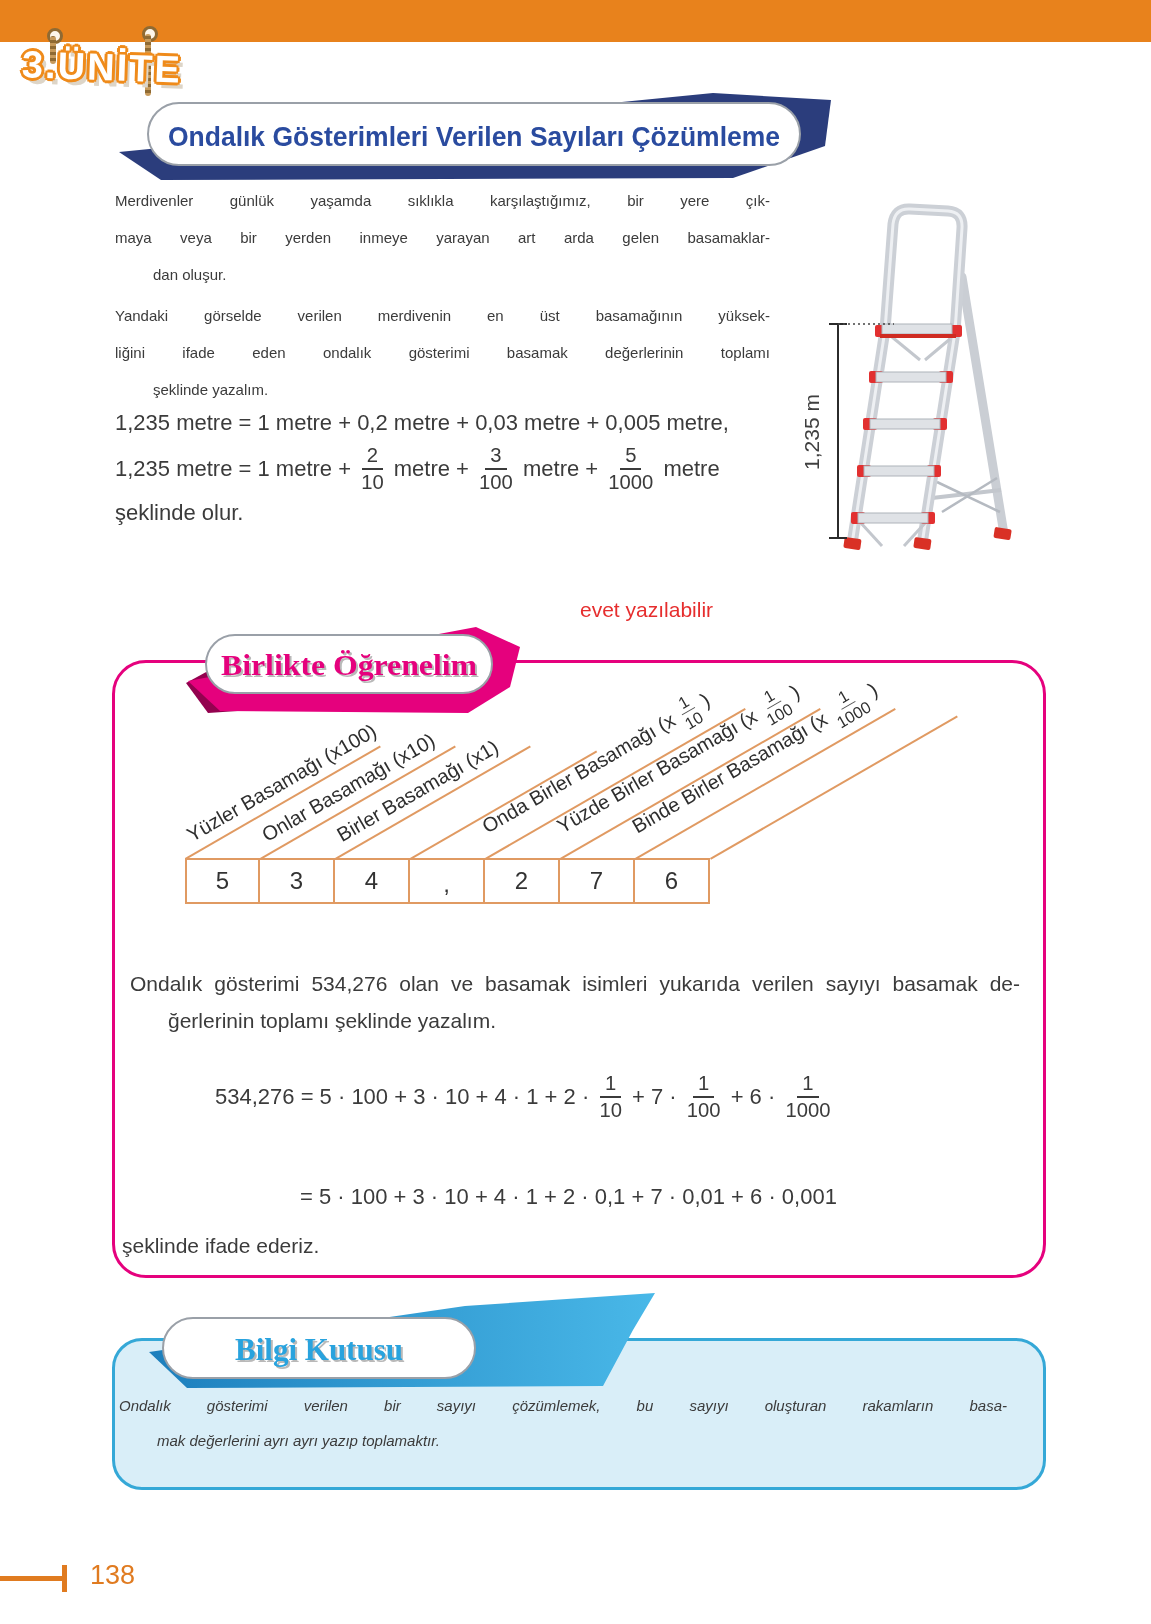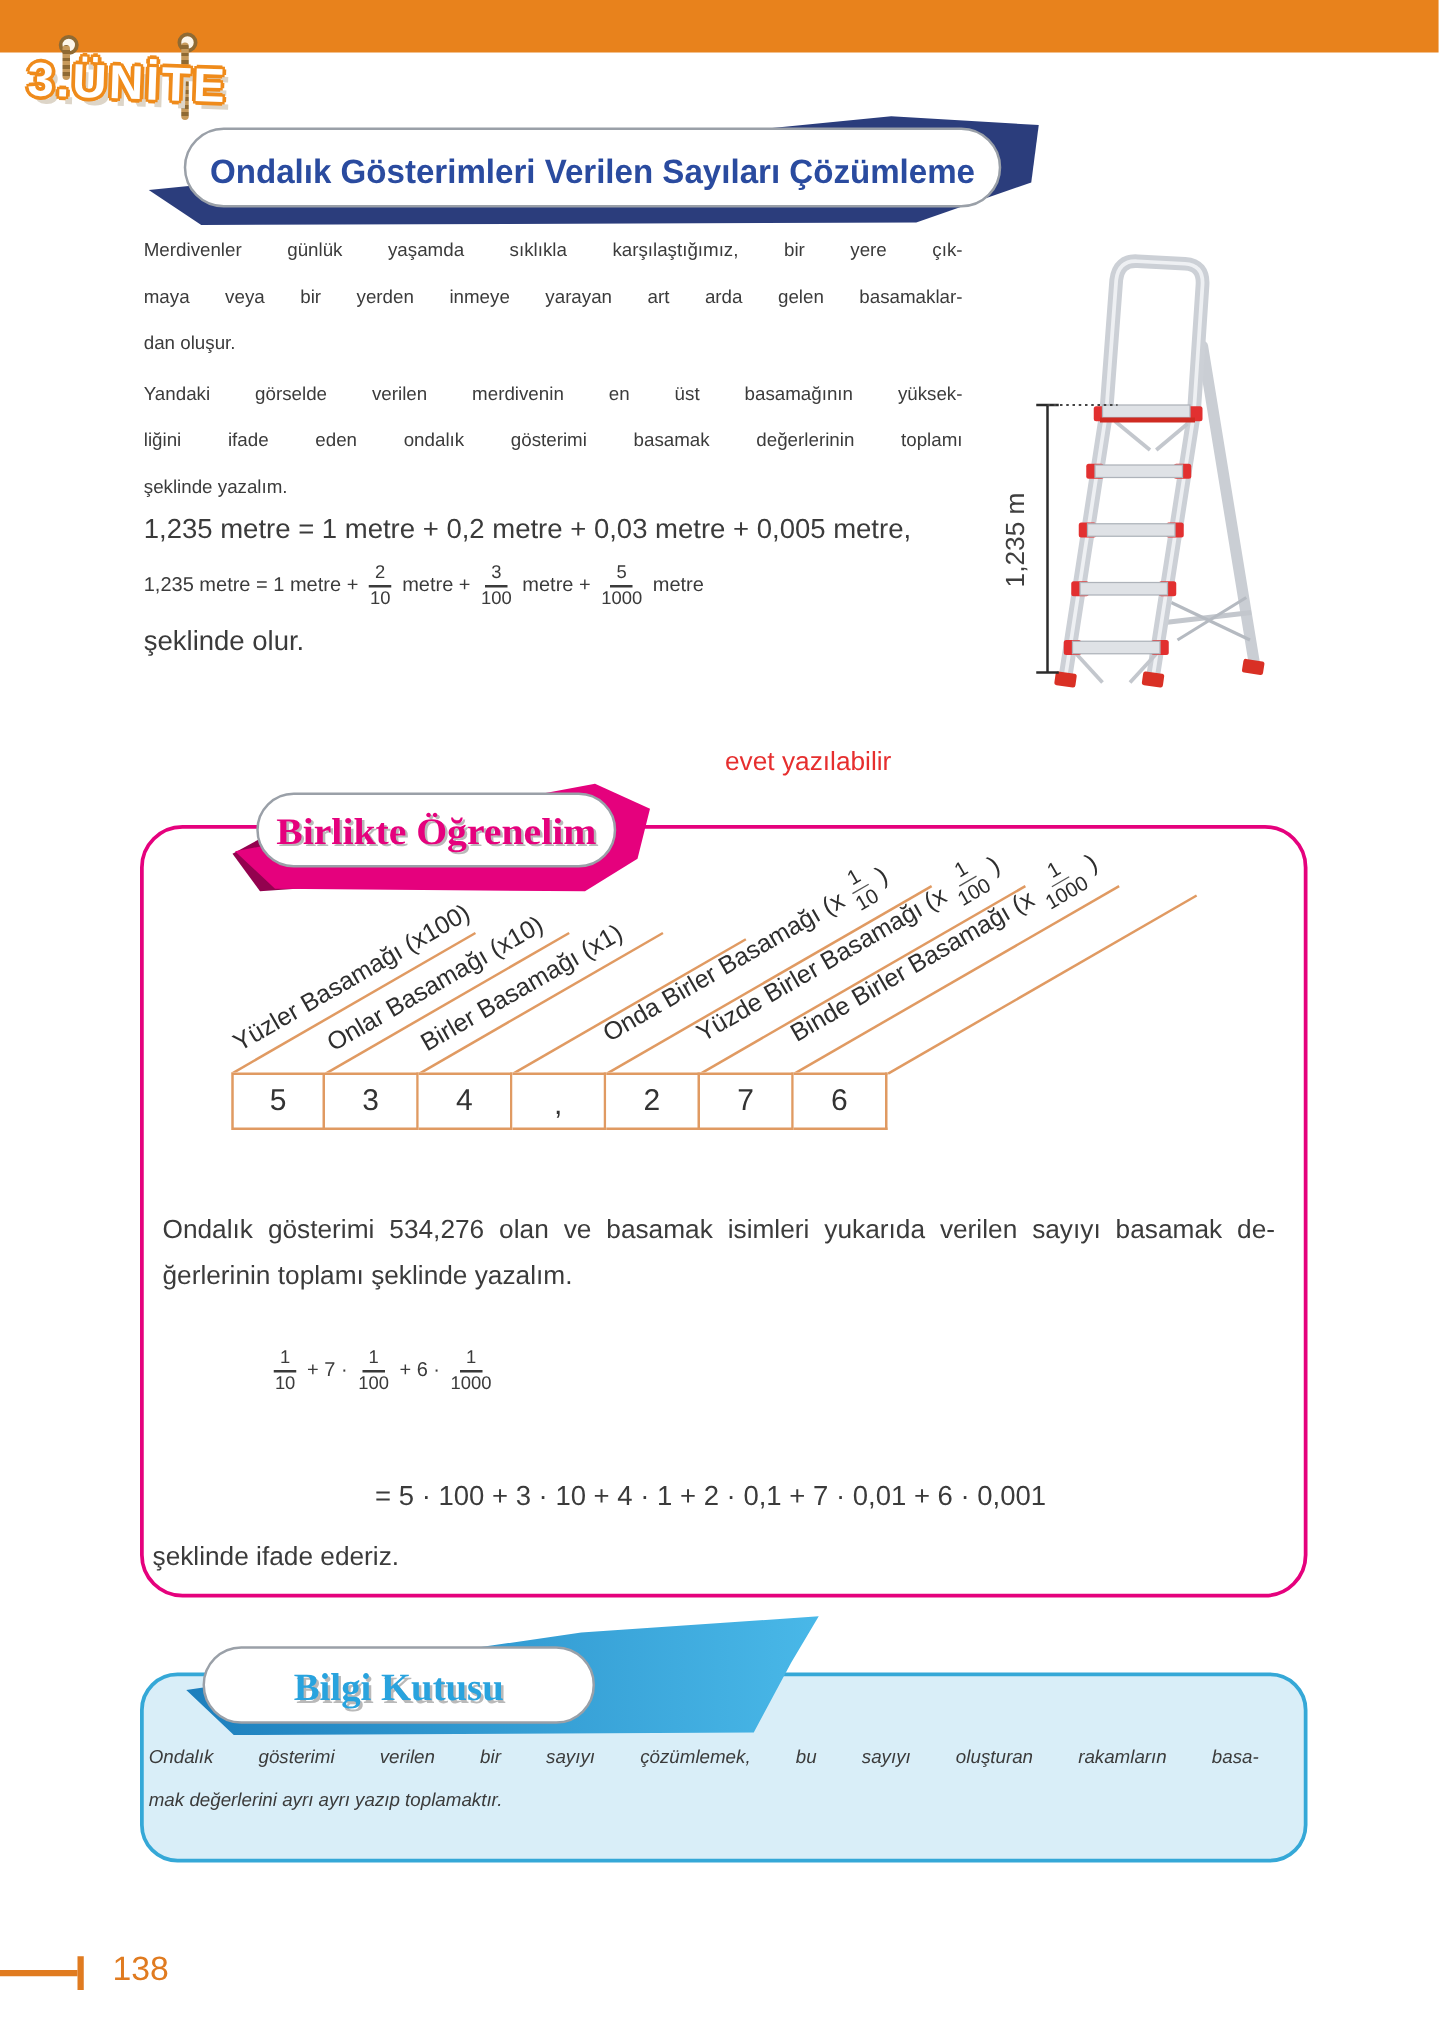--- a/index.html
+++ b/index.html
@@ -27,23 +27,23 @@
       -2px 2px 0 var(--badge_orange,#ef8b1b), -3px 0 0 var(--badge_orange,#ef8b1b),
       5px 6px 0 #ddd5c8;
   }
 
   svg text{font-family:"Liberation Sans",sans-serif;}
   svg text.serif{font-family:"Liberation Serif",serif;font-weight:bold;}
 
   
   .para{position:absolute;font-size:15px;line-height:37px;}
   .para .pline{text-align:justify;text-align-last:justify;}
-  .para .pline:last-child{text-align-last:auto;}
+  .para .pline:last-child{text-align-last:auto;margin-left:38px;}
   .plain{position:absolute;font-size:22px;white-space:pre;}
-  .eq{position:absolute;display:flex;align-items:center;font-size:16px;}
+  .eq{position:absolute;display:flex;align-items:center;font-size:22px;}
   .eq span{white-space:pre;}
   .frac{display:inline-flex;flex-direction:column;align-items:center;line-height:1.15;
     font-size:0.92em;margin:0 4px;text-align:center;}
   .frac .num{border-bottom:2px solid #3b3b3b;padding:0 5px 1px;}
   .frac .den{padding-top:1px;}
   .answer{position:absolute;font-size:21px;color:var(--red,#e62e2e);}
 
   
   .learnbox{left:112px;top:660px;width:928px;height:612px;border:3.5px solid var(--magenta,#e5017d);
     border-radius:34px;background:#fff;}
@@ -229,20 +229,21 @@
     <div class="cell">2</div>
     <div class="cell">7</div>
     <div class="cell">6</div>
   </div>
 
 <div class="para" style="left:130px;top:965px;width:890px;font-size:21px;">
     <div class="pline">Ondalık gösterimi 534,276 olan ve basamak isimleri yukarıda verilen sayıyı basamak de-</div>
     <div class="pline">ğerlerinin toplamı şeklinde yazalım.</div>
   </div>
 <div class="eq" style="left:215px;top:1068px;height:58px;">
+    <span>534,276 = 5 · 100 + 3 · 10 + 4 · 1 + 2 · </span>
     <span class="frac"><span class="num">1</span><span class="den">10</span></span>
     <span> + 7 · </span>
     <span class="frac"><span class="num">1</span><span class="den">100</span></span>
     <span> + 6 · </span>
     <span class="frac"><span class="num">1</span><span class="den">1000</span></span>
   </div>
 <div class="plain" style="left:300px;top:1184px;">= 5 · 100 + 3 · 10 + 4 · 1 + 2 · 0,1 + 7 · 0,01 + 6 · 0,001</div>
 <div class="plain" style="left:122px;top:1234px;font-size:21px;">şeklinde ifade ederiz.</div>
 
 <div class="abs infobox"></div>

